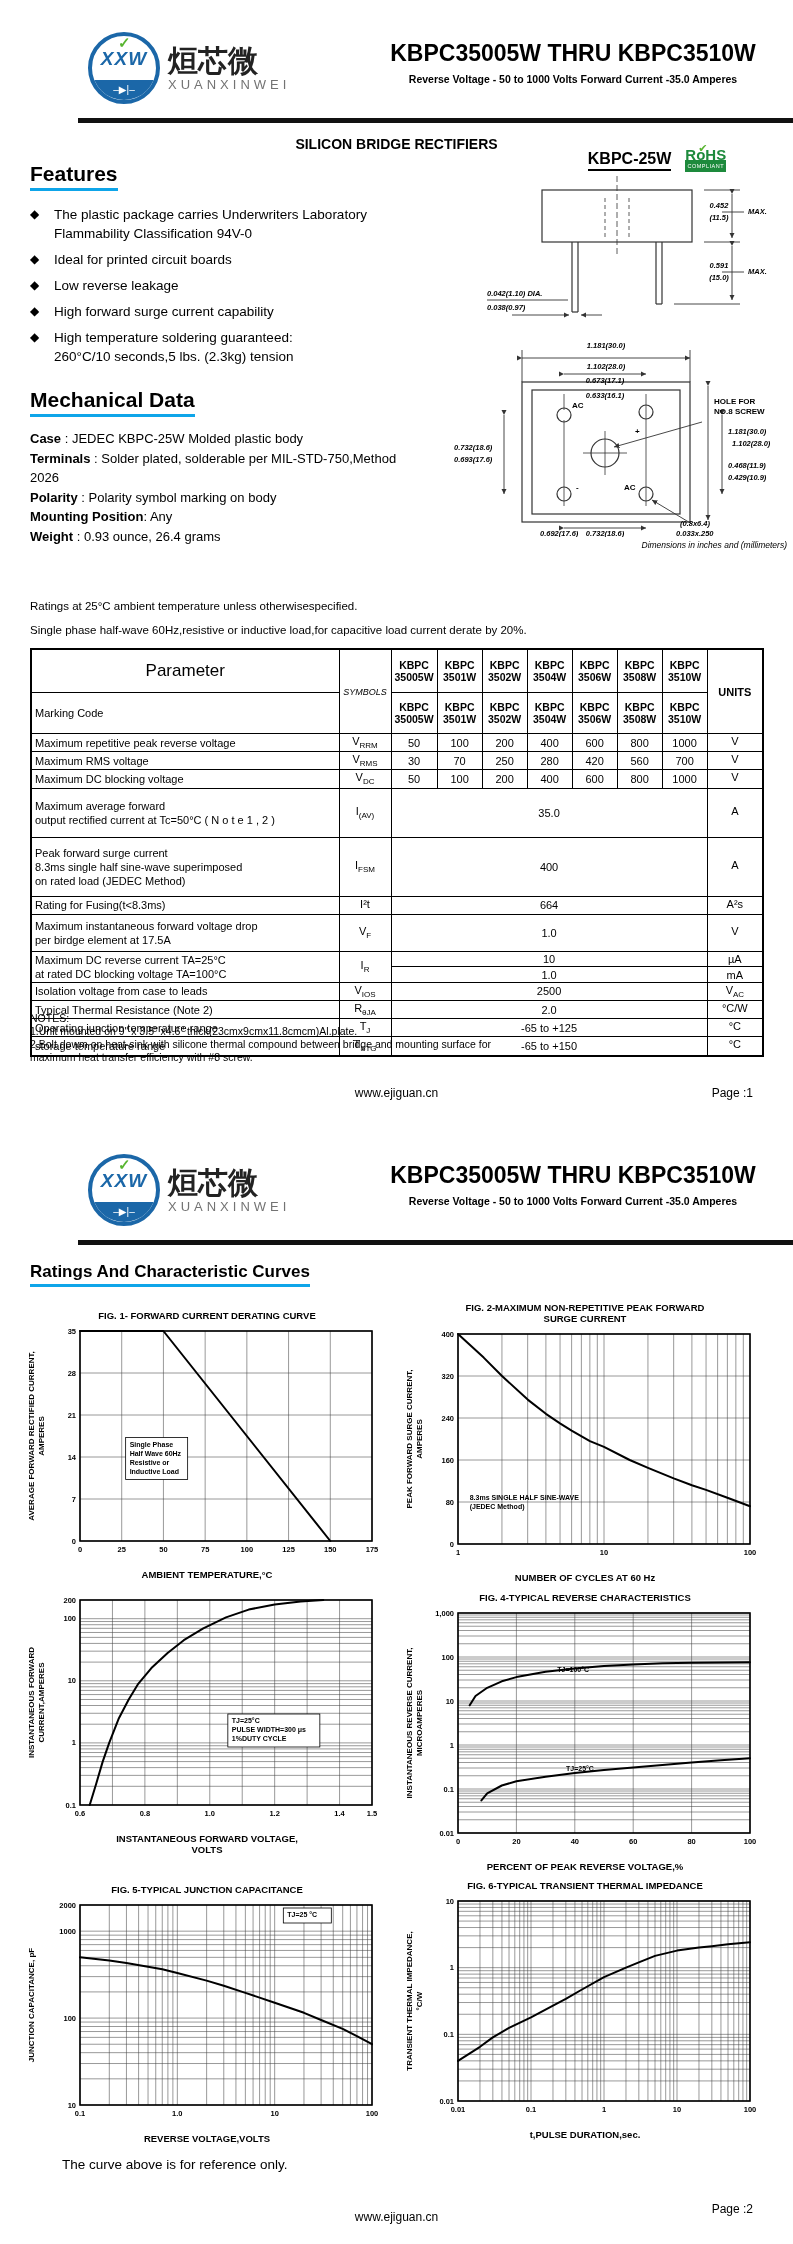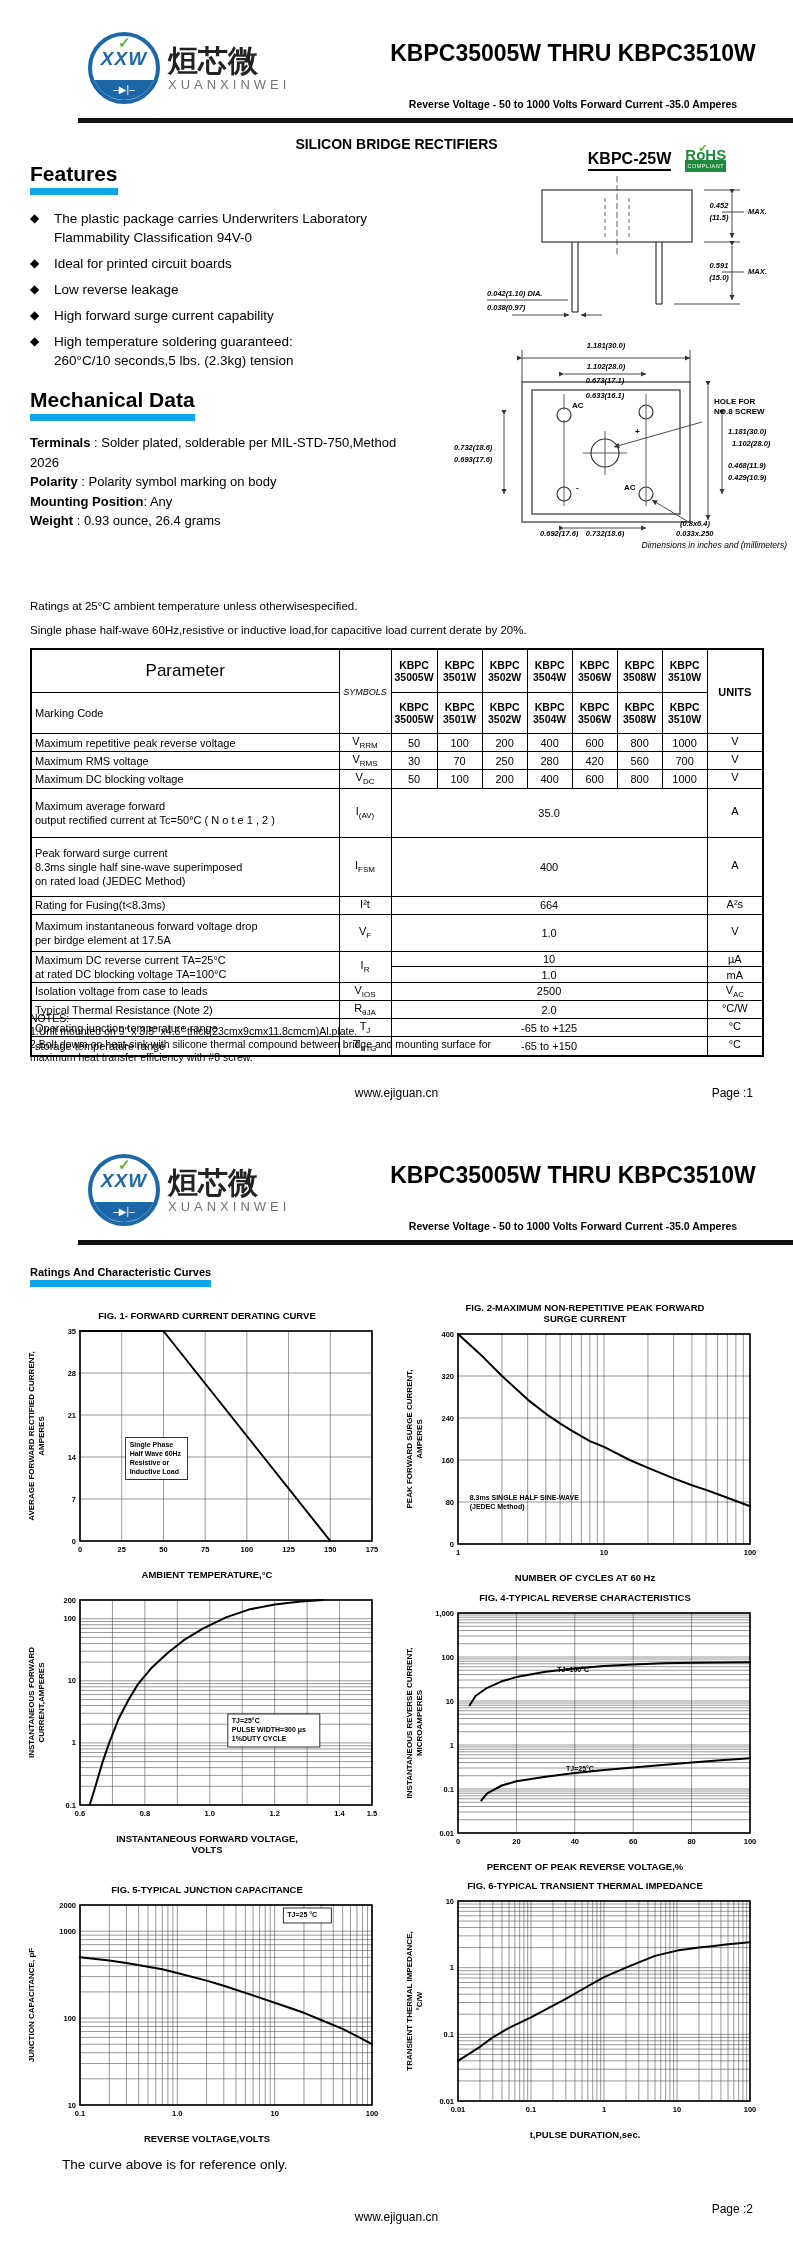--- a/index.html
+++ b/index.html
@@ -10,25 +10,25 @@
   .logo{position:absolute;left:88px;top:32px;display:flex;align-items:center;}
   .logo-circle{width:64px;height:64px;border-radius:50%;border:4px solid #1b67a8;position:relative;overflow:hidden;background:#fff;flex:0 0 auto;}
   .logo-xxw{position:absolute;top:12px;left:0;right:0;text-align:center;font-weight:bold;font-style:italic;font-size:19px;color:#1b67a8;letter-spacing:1px;}
   .logo-chord{position:absolute;bottom:0;left:0;right:0;height:20px;background:#1b67a8;color:#fff;text-align:center;font-size:10px;line-height:19px;}
   .logo-check{position:absolute;top:-2px;left:26px;color:#58b530;font-size:15px;font-weight:bold;}
   .brand{margin-left:8px;}
   .brand-cn{font-size:30px;font-weight:bold;color:#222;line-height:32px;}
   .brand-en{font-size:13px;color:#737373;letter-spacing:4px;}
   .hdr-title{position:absolute;right:10px;top:40px;width:420px;text-align:center;}
   .hdr-title .t1{font-size:23px;font-weight:bold;}
-  .hdr-title .t2{font-size:10.5px;font-weight:bold;margin-top:31px;}
+  .hdr-title .t2{font-size:10.5px;font-weight:bold;margin-top:6px;}
   .hdr-rule{position:absolute;left:78px;right:0;top:118px;height:5px;background:#111;}
   
   .doc-sub{position:absolute;top:136px;left:0;width:100%;text-align:center;font-weight:bold;font-size:14px;}
-  .sec-h{font-weight:bold;border-bottom:7px solid #0ea5e9;display:inline-block;padding-bottom:2px;}
+  .sec-h{font-weight:bold;border-bottom:3px solid #0ea5e9;display:inline-block;padding-bottom:2px;}
   .features{position:absolute;left:30px;top:162px;width:350px;}
   .features .sec-h{font-size:21px;}
   .feat-list{margin-top:14px;}
   .feat-item{display:flex;font-size:13.5px;line-height:19px;margin-bottom:7px;}
   .feat-item .dia{width:24px;flex:0 0 auto;font-size:12px;}
   .feat-item .txt{white-space:pre-line;}
   .mech{position:absolute;left:30px;top:388px;width:370px;}
   .mech .sec-h{font-size:21px;}
   .mech-lines{margin-top:12px;font-size:13px;line-height:19.5px;}
   .mech-lines b{font-weight:bold;}
@@ -54,21 +54,21 @@
   td.un-h{font-weight:bold;text-align:center;font-size:11px;}
   td.val{text-align:center;}
   td.sym{text-align:center;}
   sub{font-size:8px;}
   td .pre{white-space:pre-line;line-height:14px;}
   .notes{position:absolute;left:30px;top:1012px;font-size:10.5px;line-height:13px;}
   .foot-url{position:absolute;left:0;width:100%;text-align:center;font-size:12px;}
   .foot-page{position:absolute;right:40px;font-size:12px;}
   
   .curves-h{position:absolute;left:30px;top:140px;}
-  .curves-h .sec-h{font-size:11px;}
+  .curves-h .sec-h{font-size:17px;}
   .fig{position:absolute;width:370px;}
   .fig-title{text-align:center;font-weight:bold;font-size:9.5px;white-space:pre-line;line-height:11px;margin-bottom:2px;}
   .fig-xlabel{text-align:center;font-weight:bold;font-size:9.5px;white-space:pre-line;margin-top:2px;}
   .refnote{position:absolute;left:62px;top:1035px;font-size:13.5px;}
   svg text{font-family:"Liberation Sans",sans-serif;}
   .dim{font-size:7.5px;font-style:italic;font-weight:bold;}
   .dimc{font-size:8px;font-weight:bold;}
 </style>
 </head>
 <body>
@@ -119,20 +119,21 @@
           <span class="dia">◆</span>
           <span class="txt">High temperature soldering guaranteed:
 260°C/10 seconds,5 lbs. (2.3kg) tension</span>
         </div>
     </div>
   </div>
 
   <div class="mech">
     <span class="sec-h">Mechanical Data</span>
     <div class="mech-lines">
+      <div><b>Case</b><span> : JEDEC KBPC-25W Molded plastic body</span></div>
       <div><b>Terminals</b><span> : Solder plated, solderable per MIL-STD-750,Method 2026</span></div>
       <div><b>Polarity</b><span> : Polarity symbol  marking on body</span></div>
       <div><b>Mounting Position</b><span>: Any</span></div>
       <div><b>Weight</b><span> : 0.93 ounce, 26.4 grams</span></div>
     </div>
   </div>
 
   <div class="pkg-zone">
     <div class="pkg-head">
       <span class="pkg-name">KBPC-25W</span>

